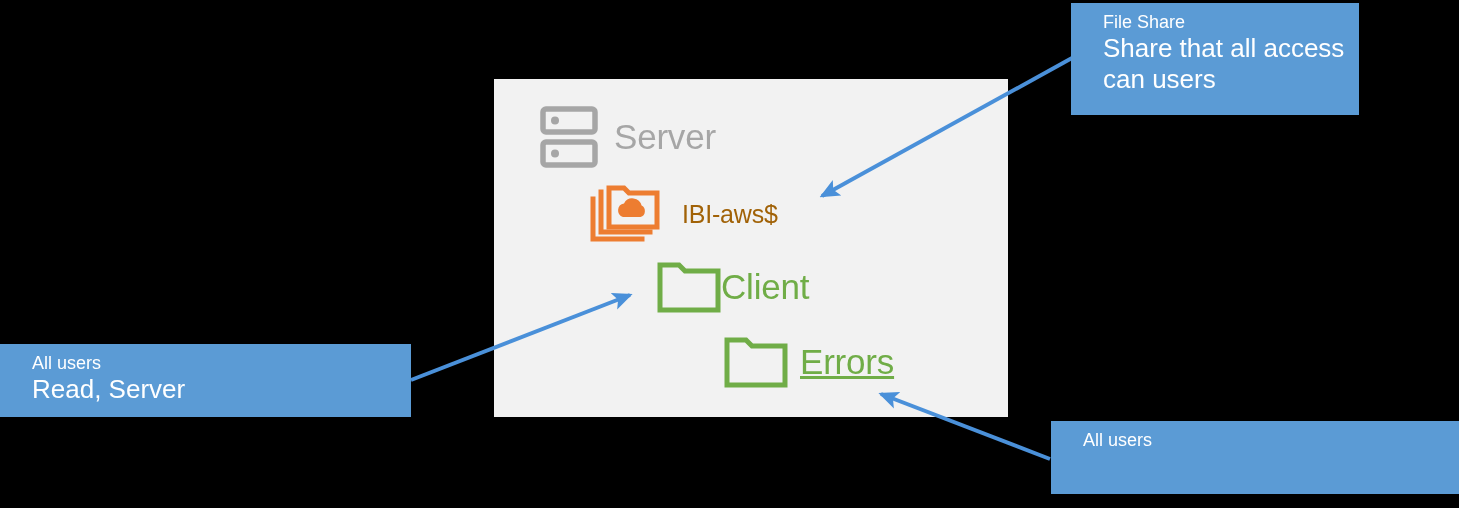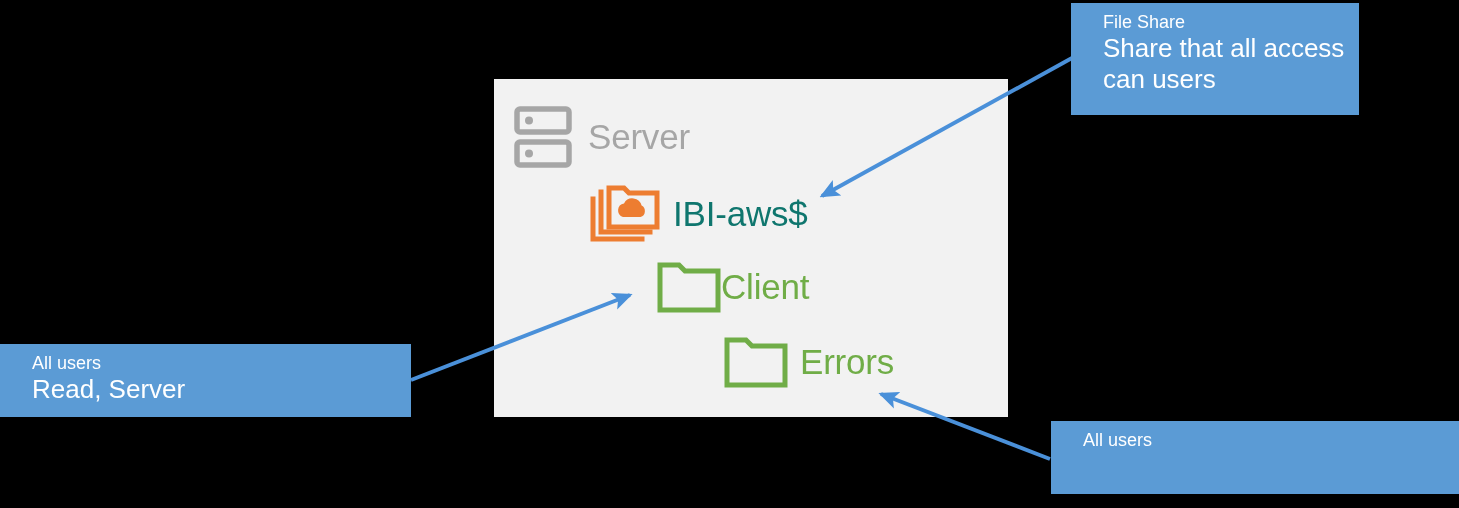--- a/index.html
+++ b/index.html
@@ -33,55 +33,56 @@
     align-items: center;
     white-space: nowrap;
   }
 
   .node-label {
     font-weight: 400;
     letter-spacing: -0.2px;
   }
 
   
-  #server-node { left: 20px; top: 27px; }
+  #server-node { left: 46px; top: 27px; }
   #server-node .node-label {
     font-size: 35px;
     color: #A6A6A6;
     margin-left: 16px;
   }
   .server-icon {
     width: 58px;
     height: 62px;
     display: block;
   }
 
   
   #share-node { left: 96px; top: 106px; }
   #share-node .node-label {
-    font-size: 35px;
-    color: #0f766e;
-    margin-left: 11px;
+    font-size: 25px;
+    color: #a16207;
+    margin-left: 20px;
   }
   .share-icon { width: 72px; height: 58px; display: block; }
 
   
   #client-node { left: 163px; top: 182px; }
   #client-node .node-label {
     font-size: 35px;
     color: #70AD47;
     margin-left: 0;
   }
 
   
   #errors-node { left: 230px; top: 257px; }
   #errors-node .node-label {
     font-size: 35px;
     color: #70AD47;
     margin-left: 12px;
+    text-decoration: underline;
   }
   .folder-icon { width: 64px; height: 52px; display: block; }
 
   
   .callout {
     position: absolute;
     background: #5B9BD5;
     color: #FFFFFF;
     box-sizing: border-box;
     padding: 8px 14px 10px 32px;

